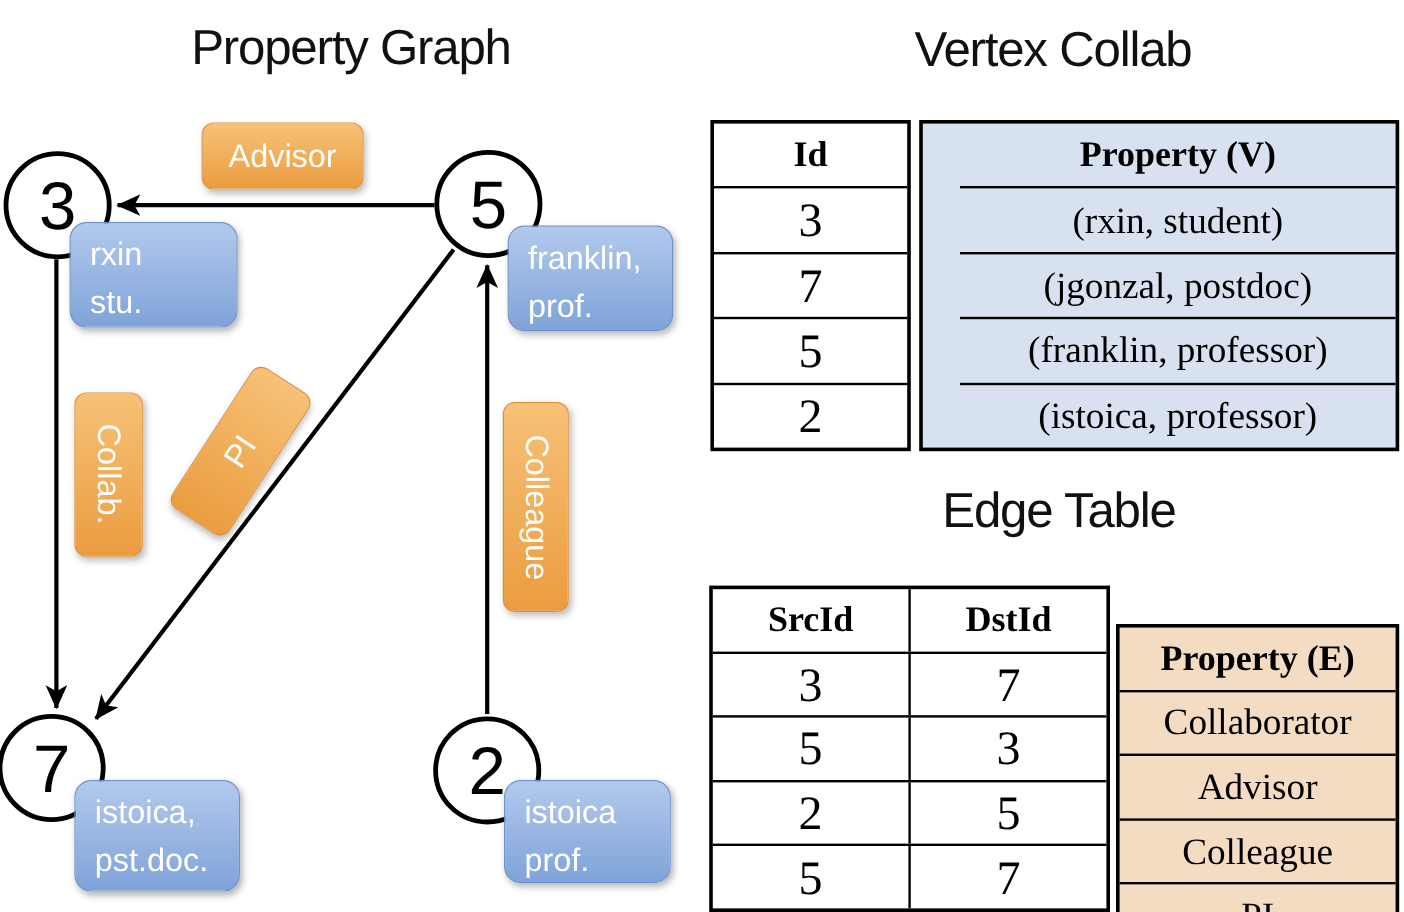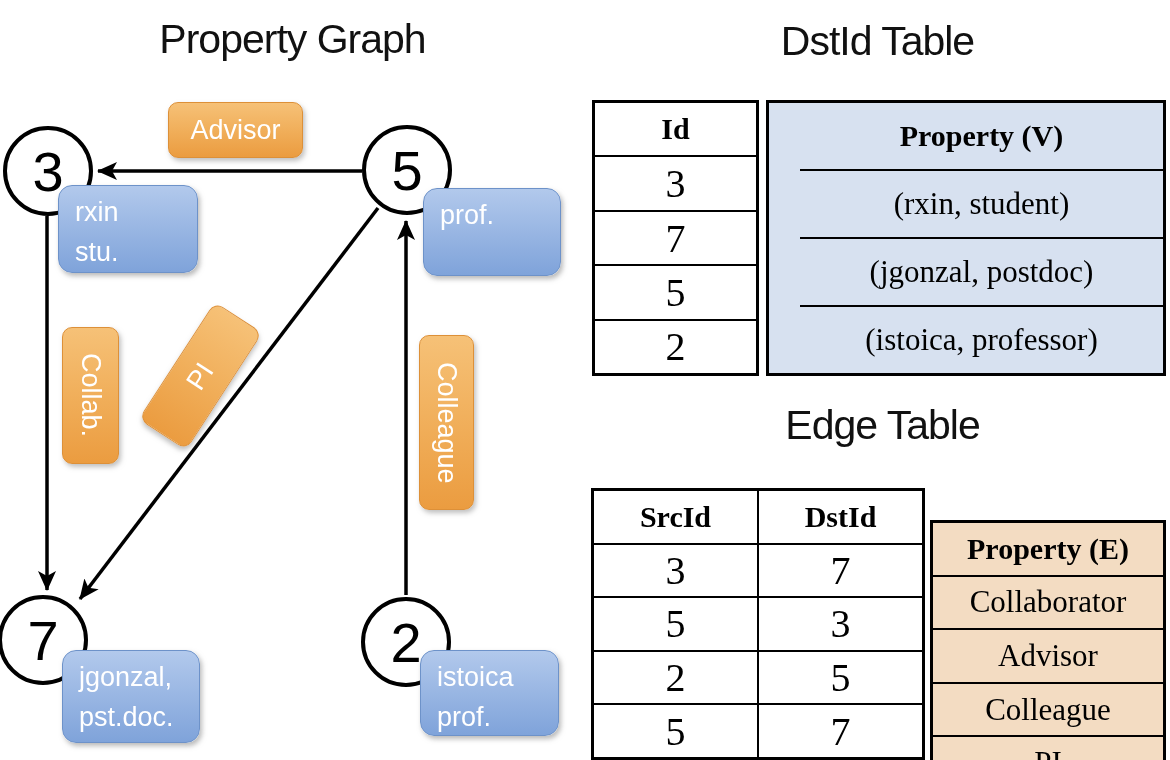--- a/index.html
+++ b/index.html
@@ -57,21 +57,21 @@
   .cell.rightcol{border-left:2px solid #000;}
   .bluefill{background:#d7e1f0;padding-left:31px;}
   .tanfill{background:#f3dcc2;margin-top:32px;}
 </style>
 </head>
 <body>
 
 <div class="canvas">
 
   <div class="title" style="left:0;width:585px;top:16px">Property Graph</div>
-  <div class="title" style="left:585px;width:585px;top:18px">DstId Table</div>
+  <div class="title" style="left:585px;width:585px;top:18px">Vertex Collab</div>
   <div class="title" style="left:590px;width:585px;top:402px">Edge Table</div>
 
   <svg class="edges" width="585" height="760">
     <defs>
       <marker id="arrow" markerUnits="userSpaceOnUse" markerWidth="24" markerHeight="20" refX="19" refY="9" orient="auto">
         <path d="M0,0 L20,9 L0,18 L5,9 Z" fill="#000"></path>
       </marker>
     </defs>
     <line x1="362" y1="171" x2="98" y2="171" stroke="#000" stroke-width="3.5" marker-end="url(#arrow)"></line>
     <line x1="47" y1="216" x2="47" y2="590" stroke="#000" stroke-width="3.5" marker-end="url(#arrow)"></line>
@@ -90,24 +90,25 @@
   </div>
   <div class="node" style="left:361px;top:597px">
     <span>2</span>
   </div>
 
   <div class="vbox" style="left:58px;top:185px;width:140px;height:88px">
     <span>rxin</span>
     <span>stu.</span>
   </div>
   <div class="vbox" style="left:423px;top:188px;width:138px;height:88px">
+    <span>franklin,</span>
     <span>prof.</span>
   </div>
   <div class="vbox" style="left:62px;top:650px;width:138px;height:93px">
-    <span>jgonzal,</span>
+    <span>istoica,</span>
     <span>pst.doc.</span>
   </div>
   <div class="vbox" style="left:420px;top:650px;width:139px;height:86px">
     <span>istoica</span>
     <span>prof.</span>
   </div>
 
   <div class="ebox" style="left:168px;top:102px;width:135px;height:56px">Advisor</div>
   <div class="ebox vertical" style="left:62px;top:327px;width:57px;height:137px">Collab.</div>
   <div class="ebox tilted" style="left:172px;top:306px;width:57px;height:140px">
@@ -119,20 +120,21 @@
     <div class="trow first head">Id</div>
     <div class="trow num">3</div>
     <div class="trow num">7</div>
     <div class="trow num">5</div>
     <div class="trow num">2</div>
   </div>
   <div class="tbox bluefill" style="left:766px;top:100px;width:400px;height:276px">
     <div class="trow first head">Property (V)</div>
     <div class="trow">(rxin, student)</div>
     <div class="trow">(jgonzal, postdoc)</div>
+    <div class="trow">(franklin, professor)</div>
     <div class="trow">(istoica, professor)</div>
   </div>
 
   <div class="tbox" style="left:591px;top:488px;width:334px;height:272px">
     <div class="trow first head">
       <div class="cell">SrcId</div>
       <div class="cell rightcol">DstId</div>
     </div>
     <div class="trow num">
       <div class="cell">3</div>

